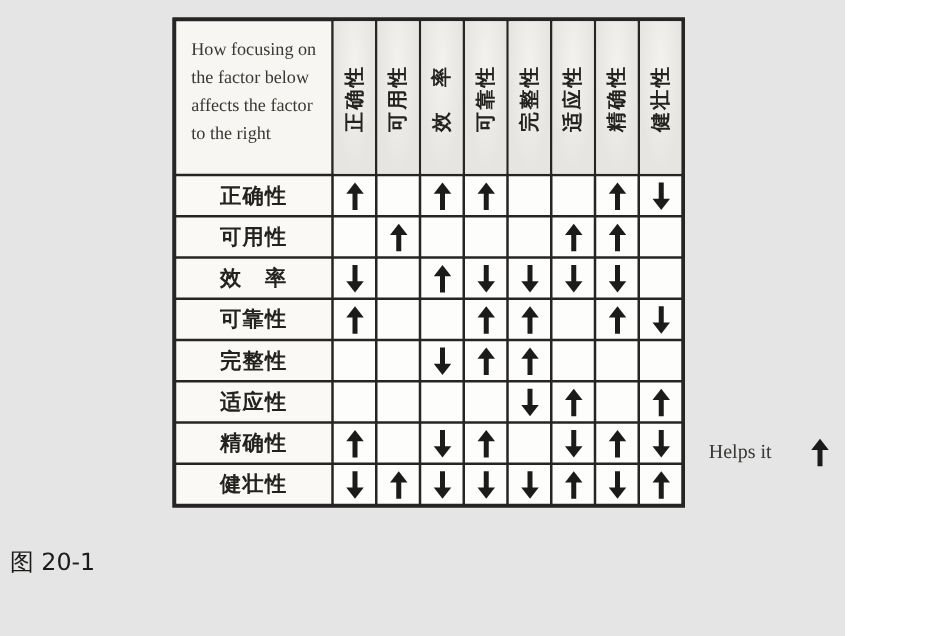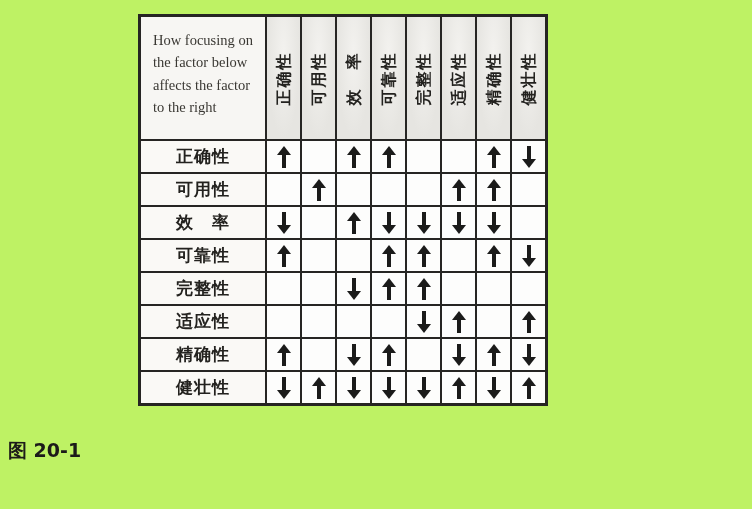--- a/index.html
+++ b/index.html
@@ -1,19 +1,19 @@
 <!DOCTYPE html>
 <html><head>
 <meta charset="utf-8">
 <style>
   html,body{margin:0;padding:0;}
   .page{
     position:relative;
-    width:752px;height:509px;
-    background:#bef264;
+    width:676px;height:509px;
+    background:#e5e5e5;
     font-family:"Liberation Serif", serif;
     color:#222;
     overflow:hidden;
   }
   
   .matrix{
     position:absolute;left:138px;top:14px;
     display:grid;
     grid-template-columns:124px repeat(8,33px);
     grid-template-rows:122px repeat(8,31px);
@@ -68,21 +68,21 @@
   .legend-row{display:flex;align-items:center;gap:18px;height:25px;margin-bottom:8px;}
   .legend-label{
     font-family:"Liberation Serif", serif;
     font-size:16px;color:#3a3833;min-width:62px;
   }
   
   .caption{
     position:absolute;left:8px;top:434px;width:744px;
     display:flex;
     font-family:"DejaVu Sans", sans-serif;
-    font-weight:bold;color:#1c1b19;
+    font-weight:normal;color:#1c1b19;
     font-size:19px;line-height:33px;
   }
   .fig-label{flex:0 0 87px;white-space:nowrap;}
   .cap-body{flex:1;}
 </style>
 </head>
 <body>
 
 <div class="page">
 
@@ -258,20 +258,24 @@
       </div>
       <div class="cell acell">
         <div class="arrow down"></div>
       </div>
       <div class="cell acell">
         <div class="arrow up"></div>
       </div>
     </div>
 
   <div class="legend">
+    <div class="legend-row">
+      <span class="legend-label">Helps it</span>
+      <span class="arrow up"></span>
+    </div>
   </div>
 
   <div class="caption">
     <div class="fig-label">图 20-1</div>
     <div class="cap-body">
     </div>
   </div>
 
 </div>
 

